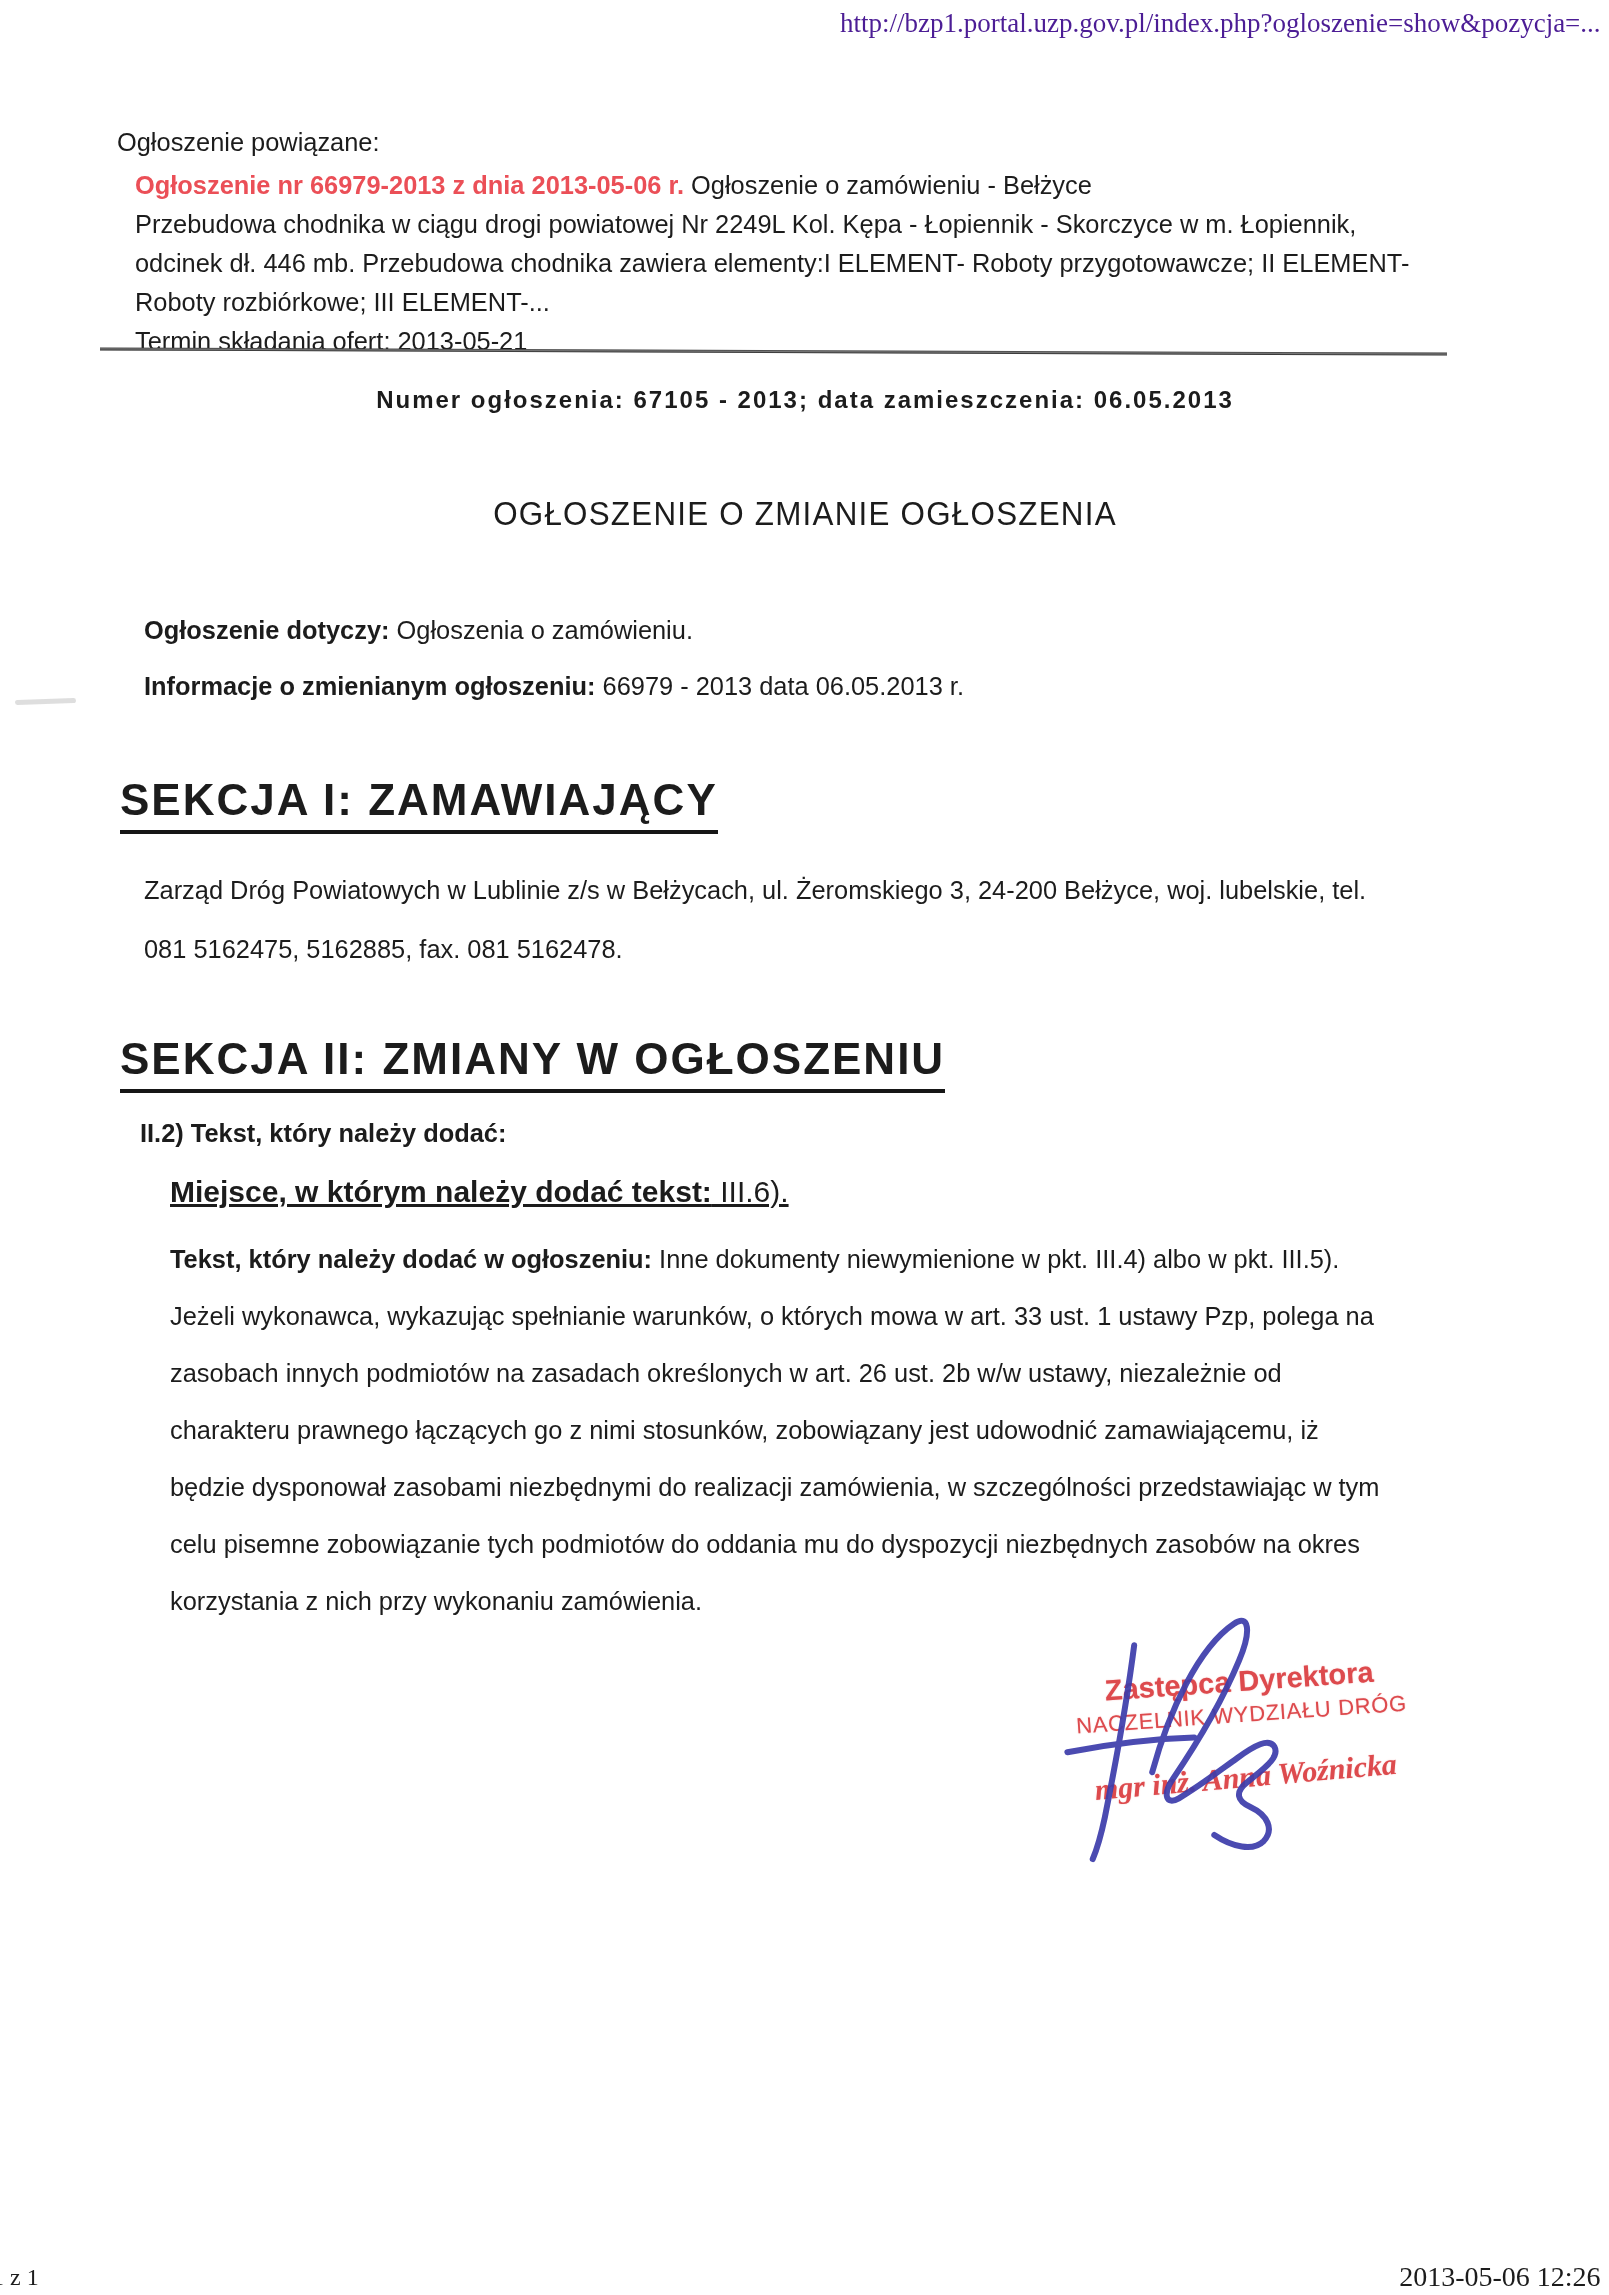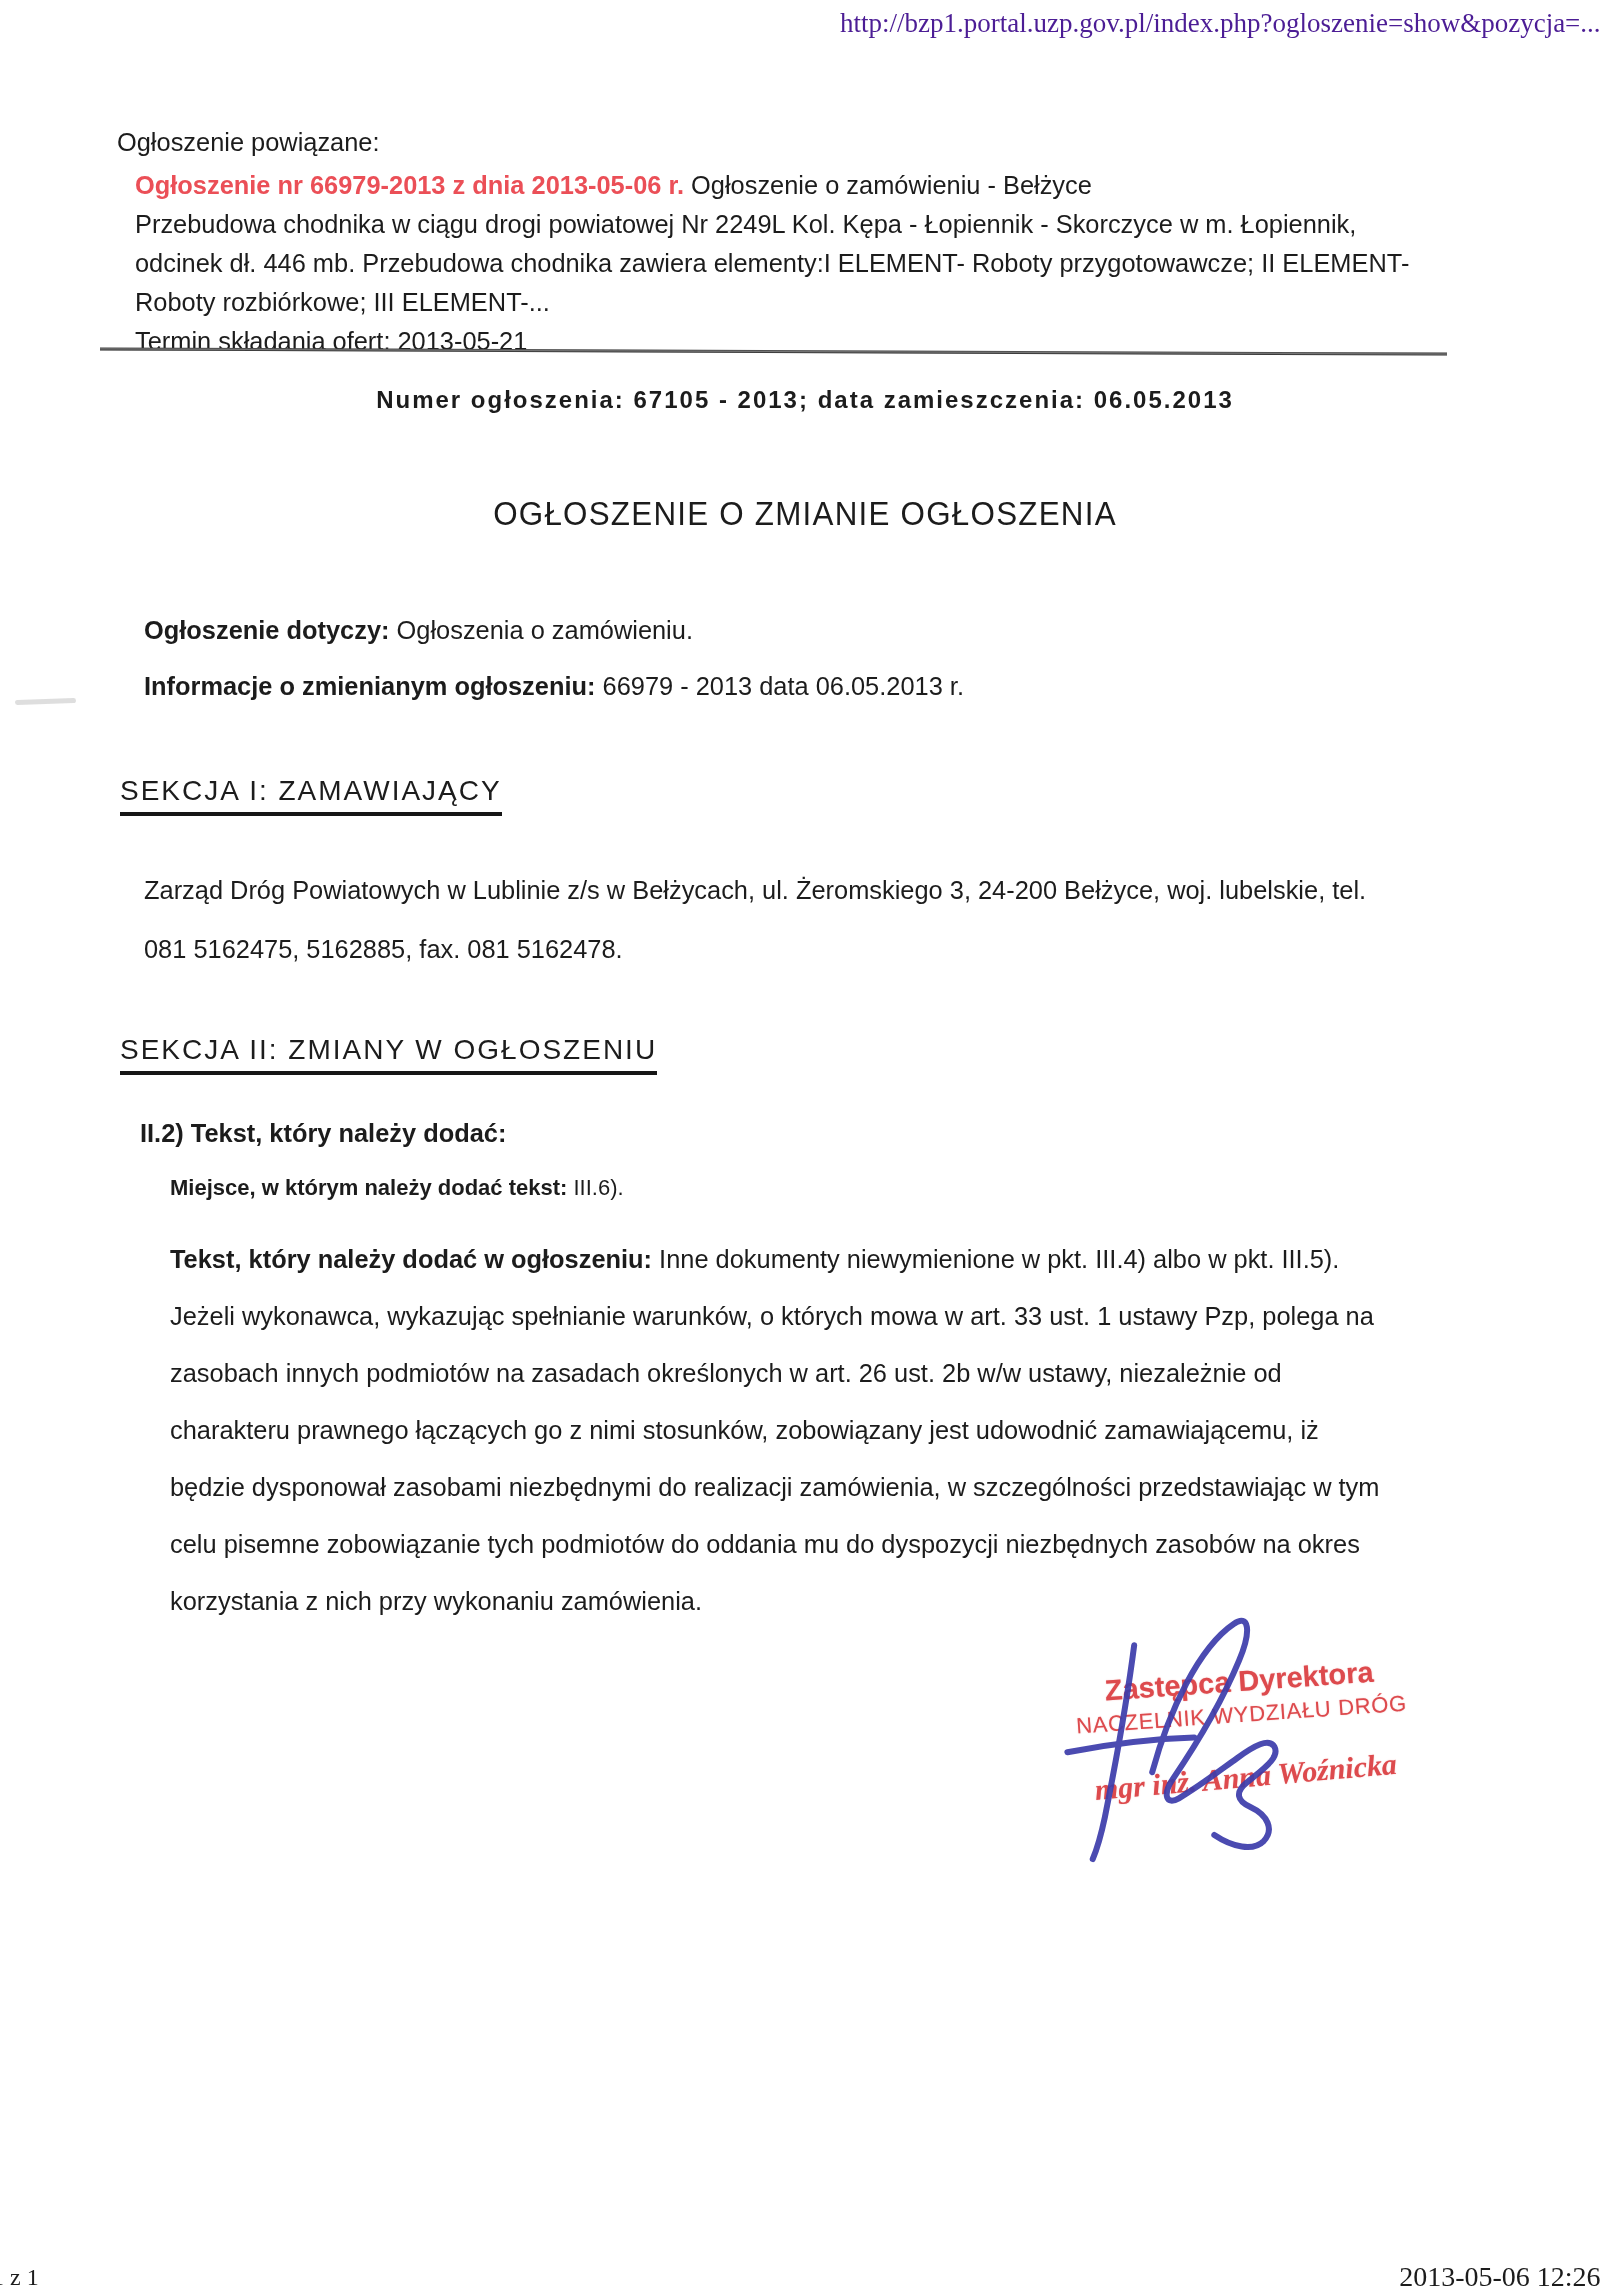--- a/index.html
+++ b/index.html
@@ -50,36 +50,36 @@
     font-size:33px; font-weight:400; letter-spacing:1.3px;
     transform:scaleX(0.95);
     white-space:nowrap;
   }
 
   .meta1{position:absolute; left:144px; top:616px; font-size:25.4px; white-space:nowrap;}
   .meta2{position:absolute; left:144px; top:672px; font-size:25.4px; white-space:nowrap;}
 
   .sec-heading{
     position:absolute;
-    font-size:28px; font-weight:normal; letter-spacing:2px;
+    font-size:44px; font-weight:bold; letter-spacing:2px;
     white-space:nowrap;
   }
   .sec-heading > span{
     display:inline-block;
     padding-bottom:5.3px;
     border-bottom:4px solid #161616;
   }
   .sec1-heading{left:120px; top:775px;}
   .sec2-heading{left:120px; top:1034px;}
 
   .addr{position:absolute; left:144px; top:861px;}
   .addr .line{line-height:59px;}
 
   .item-label{position:absolute; left:140px; top:1119px; font-size:25.4px; font-weight:bold; white-space:nowrap;}
-  .place-line{position:absolute; left:170px; top:1175px; font-size:22px; white-space:nowrap;}
+  .place-line{position:absolute; left:170px; top:1175px; font-size:30px; white-space:nowrap;text-decoration:underline;}
 
   .para{position:absolute; left:170px; top:1231px;}
   .para .line{line-height:57px;}
 
   .stamp{
     position:absolute; left:1069px; top:1665px;
     width:347px;
     text-align:center;
     transform:rotate(-4deg);
     color:#dd4a4d;

